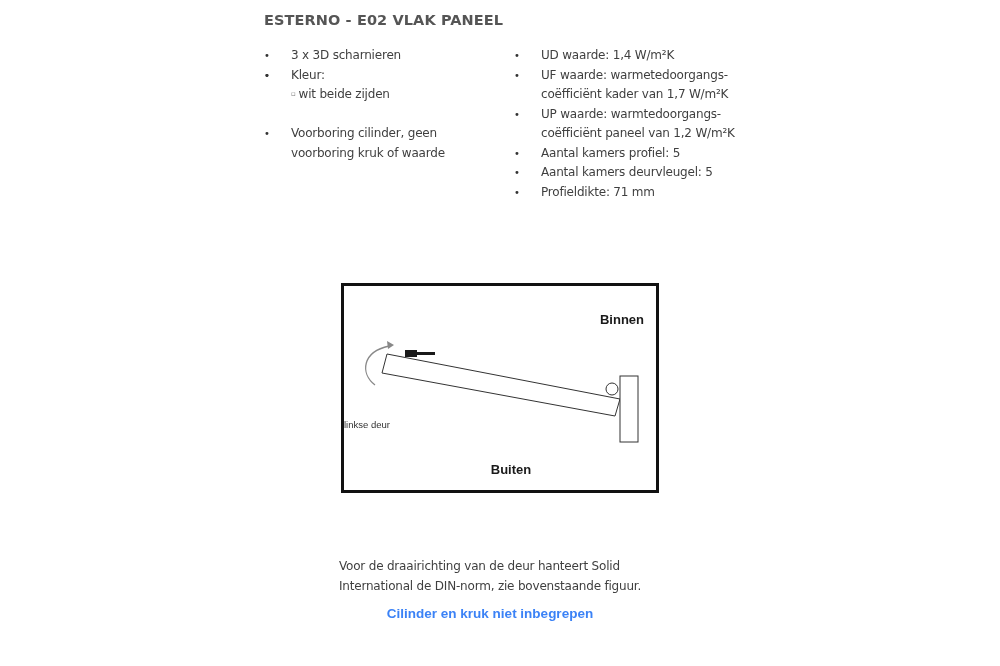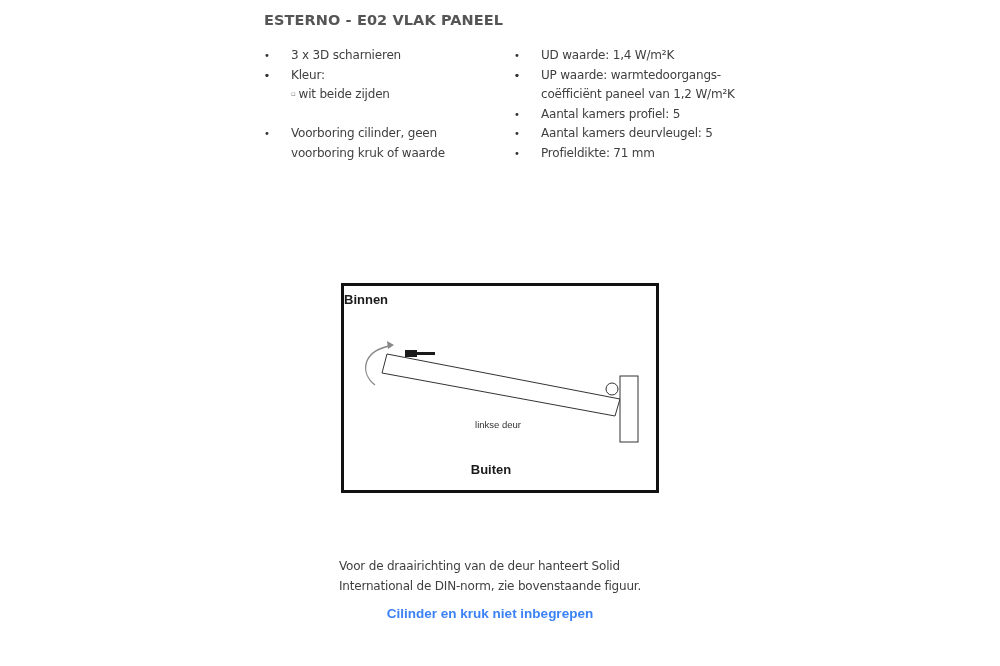--- a/index.html
+++ b/index.html
@@ -31,23 +31,23 @@
 
   .diagram {
     position: absolute; left: 341px; top: 283px; width: 312px; height: 204px;
     border: 3px solid #111111; background: #ffffff;
   }
   .diagram svg { position: absolute; left: 0; top: 0; }
   .d-label {
     position: absolute; font-family: "Liberation Sans", sans-serif;
     color: #1a1a1a;
   }
-  .d-binnen { left: 0; width: 300px; text-align: left; top: 6px; font-weight: bold; font-size: 13px; }
-  .d-buiten { left: 0; width: 294px; text-align: center; top: 176px; font-weight: bold; font-size: 13px; }
-  .d-linkse { left: 0; width: 308px; text-align: center; top: 133px; font-size: 9.5px; color: #333333; }
+  .d-binnen { left: 0; width: 300px; text-align: right; top: 26px; font-weight: bold; font-size: 13px; }
+  .d-buiten { left: 0; width: 294px; text-align: center; top: 176px; font-weight: bold; font-size: 13px; padding-left: 20px; }
+  .d-linkse { left: 0; width: 308px; top: 133px; font-size: 9.5px; color: #333333; }
 
   .para {
     position: absolute; left: 339px; top: 556px; width: 340px;
     font-size: 12px; line-height: 20px; color: #3f3f3f; letter-spacing: -0.2px;
   }
   .warning {
     position: absolute; left: 330px; top: 606px; width: 320px; text-align: center;
     font-family: "Liberation Sans", sans-serif; font-weight: bold;
     font-size: 13.5px; color: #3b82f6;
   }
@@ -78,20 +78,21 @@
   </li>
 </ul>
 
 <ul class="col right">
   <li>
     <span class="bullet">•</span>
     <span>UD waarde: 1,4 W/m²K</span>
   </li>
   <li>
     <span class="bullet">•</span>
+    <span>UF waarde: warmetedoorgangs-coëfficiënt kader van 1,7 W/m²K</span>
   </li>
   <li>
     <span class="bullet">•</span>
     <span>UP waarde: warmtedoorgangs-coëfficiënt paneel van 1,2 W/m²K</span>
   </li>
   <li>
     <span class="bullet">•</span>
     <span>Aantal kamers profiel: 5</span>
   </li>
   <li>

